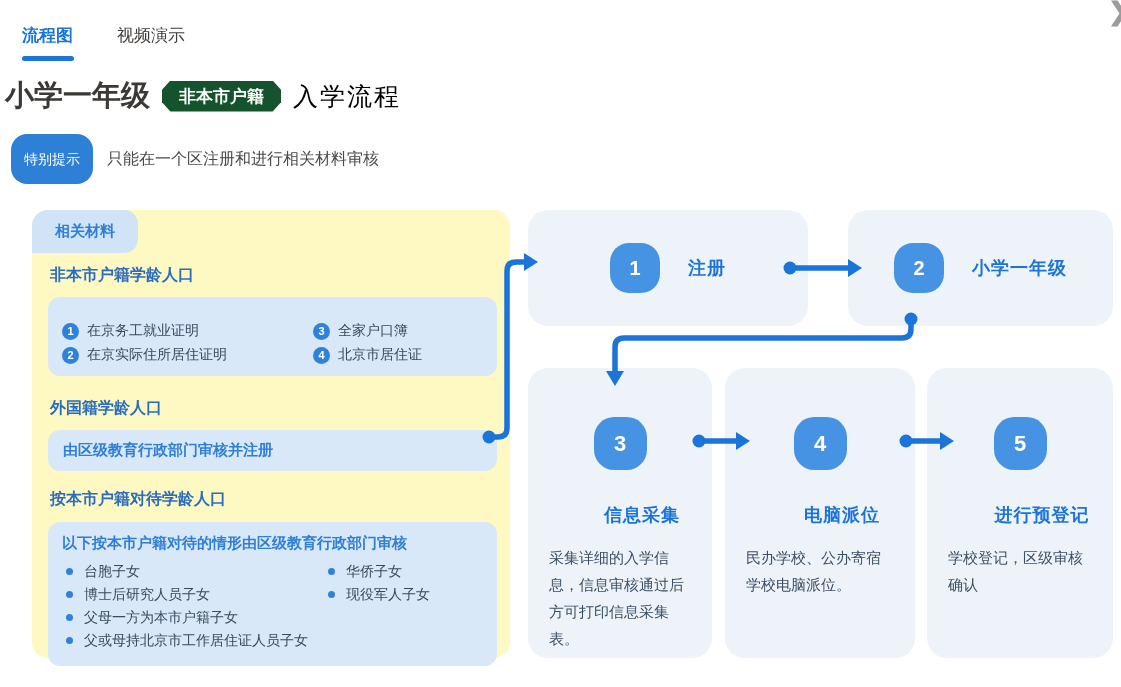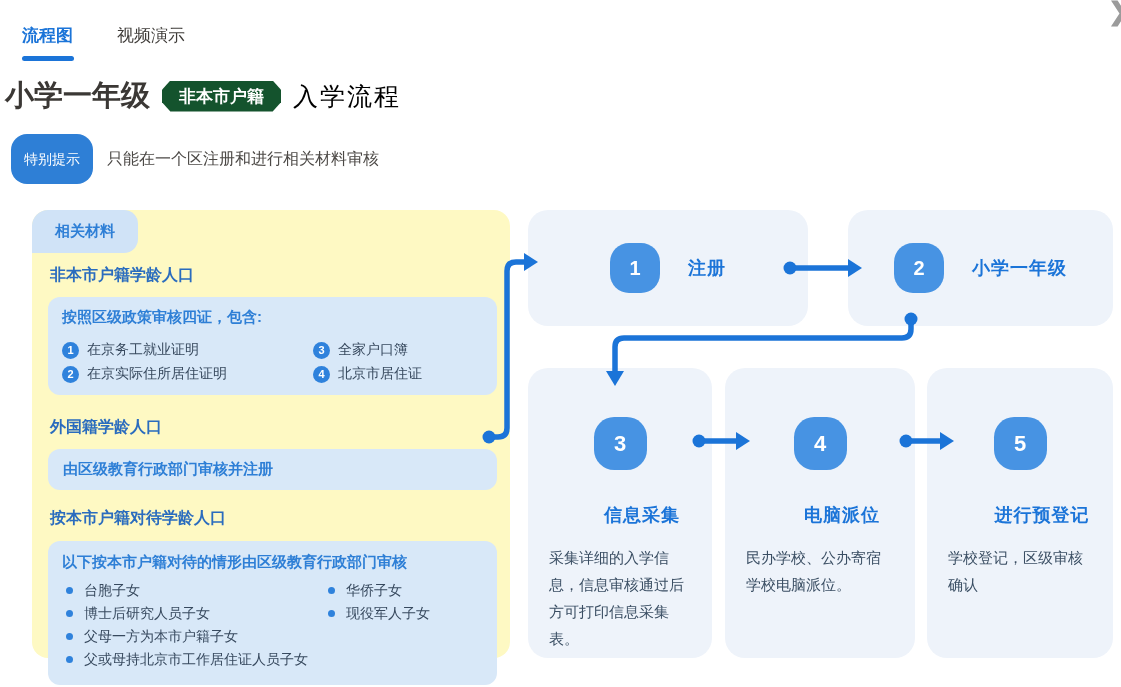--- a/index.html
+++ b/index.html
@@ -142,21 +142,20 @@
   <span class="tip-badge">特别提示</span>
   <span class="tip-text">只能在一个区注册和进行相关材料审核</span>
 </div>
 
 <div class="panel">
   <div class="panel-tab">相关材料</div>
   <div class="panel-content">
 
     <div class="sec-heading" id="heading1">非本市户籍学龄人口</div>
     <div class="info-box" id="box1">
-      <div class="box-title">按照区级政策审核四证，包含:</div>
       <div class="num-grid">
         <div class="num-col1">
           <div class="num-item">
             <span class="num-circle">1</span>
             <span class="num-text">在京务工就业证明</span>
           </div>
           <div class="num-item">
             <span class="num-circle">2</span>
             <span class="num-text">在京实际住所居住证明</span>
           </div>

